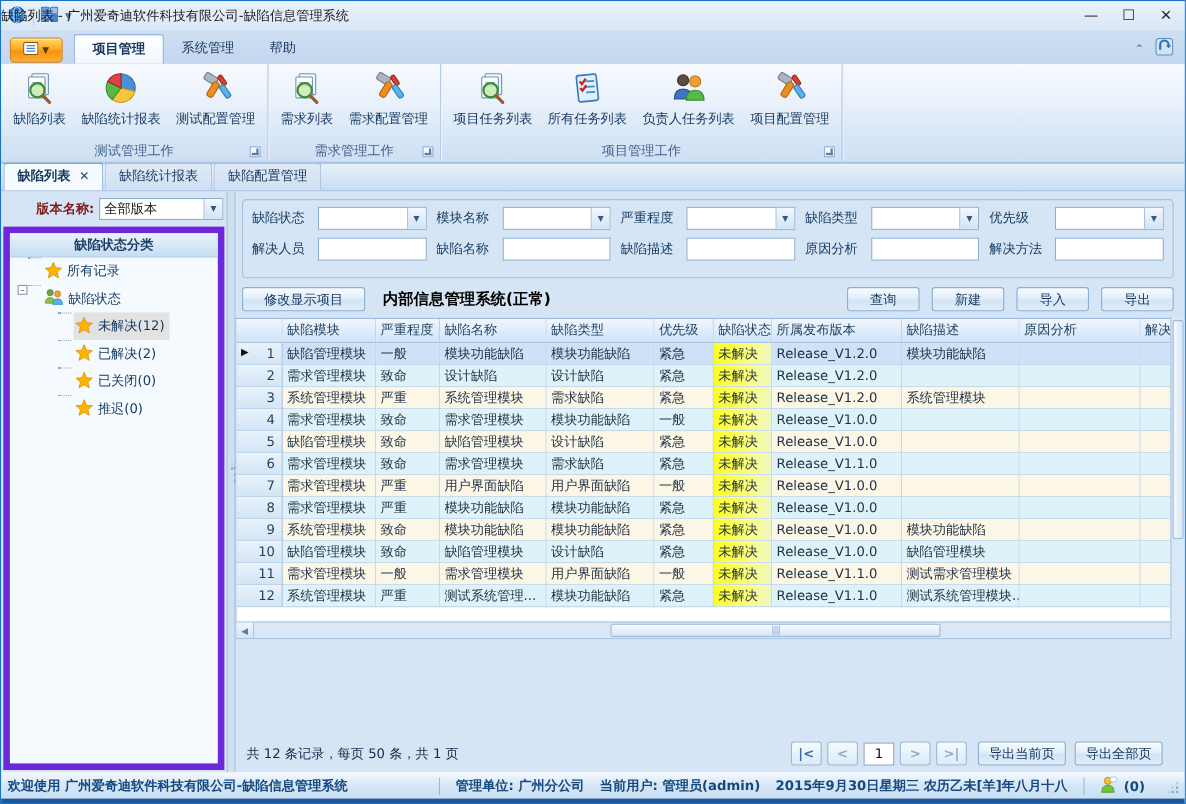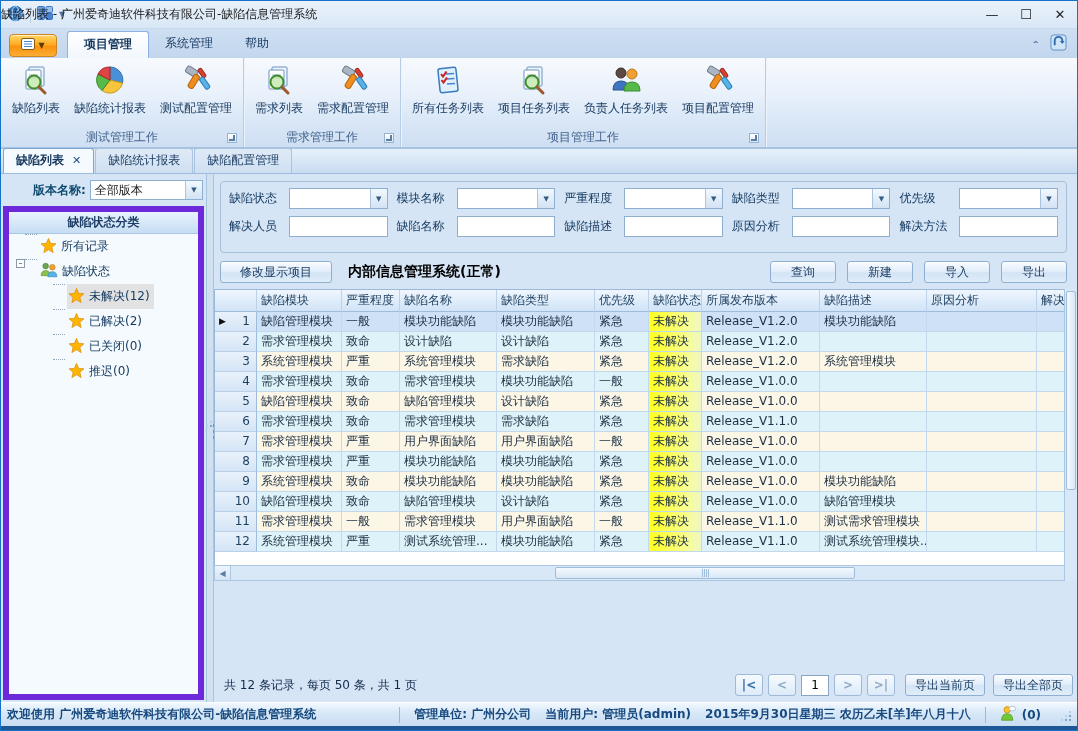--- a/index.html
+++ b/index.html
@@ -38,21 +38,21 @@
   
   .docwrap { height:25px; background:linear-gradient(#e6f0fa,#c9dcf1); display:flex; align-items:flex-end; padding-left:2px; border-bottom:1px solid #9dbbdd; }
   .dtab { padding:3px 12px 4px; color:#15375e; border:1px solid #a9c3e0; border-bottom:none; border-radius:3px 3px 0 0; background:linear-gradient(#dfeaf7,#cfe0f2); margin-right:1px; display:flex; align-items:center; gap:8px; }
   .dtab.active { background:#f4fafe; font-weight:bold; border-color:#7ea6d4; }
   .dclose { color:#1f4f7d; font-weight:bold; font-size:11px; }
 
   
   .main { flex:1; display:flex; position:relative; background:#d6e5f5; }
   .sidebar { width:205px; position:relative; }
   .verrow { display:flex; align-items:center; padding:6px 3px 4px 4px; gap:4px; }
-  .verlabel { font-weight:bold; color:#0c4a6e; white-space:nowrap;padding-left:28px; }
+  .verlabel { font-weight:bold; color:#7f1d1d; white-space:nowrap;padding-left:28px; }
   .combo { position:relative; background:#fff; border:1px solid #8fafd1; height:20px; flex:1; display:flex; align-items:center; padding:0 20px 0 4px; color:#1a1a1a; }
   .combo .drop { position:absolute; right:0; top:0; bottom:0; width:17px; background:linear-gradient(#f2f8fe,#d3e3f4); border-left:1px solid #aac4de; display:flex; align-items:center; justify-content:center; font-size:7px; color:#345a82; }
   .treepanel { position:absolute; left:2px; right:2px; top:32px; bottom:2px; border:6px solid #6d28d9; background:#f4fafe; overflow:hidden; }
   .treehead { height:22px; background:linear-gradient(#e9f3fd,#c6ddf3); border-bottom:1px solid #a9c6e4; display:flex; align-items:center; justify-content:center; font-weight:bold; color:#1d3e66; }
   .trow { height:25px; display:flex; position:relative; }
   .trow .dots { border-top:1px dotted #93a5ba; width:12px; margin-right:2px; }
   .trow .expander { position:absolute; left:7px; width:9px; height:9px; border:1px solid #8899aa; background:#fff; font-size:8px; line-height:7px; text-align:center; color:#444; }
   .titem { display:flex; align-items:center; gap:4px; padding:1px 4px 1px 1px; color:#12385f; }
   .trow.sel .titem { background:#e2e2e2; }
   .splitter { width:8px; background:#cfe0f1; border-left:1px solid #aac4de; border-right:1px solid #aac4de; position:relative; }
@@ -91,21 +91,21 @@
 
   
   .hscroll { position:absolute; left:0; bottom:121px; width:852px; height:16px; background:#d9e8f7; border:1px solid #aac6e2; display:flex; }
   .harrow { width:16px; border-right:1px solid #aac6e2; background:linear-gradient(#eef5fc,#d5e5f4); color:#5a7ea6; font-size:8px; display:flex; align-items:center; justify-content:center; }
   .hthumb { position:absolute; left:340px; width:300px; top:1px; bottom:1px; background:linear-gradient(#f4f9fe,#d8e7f6); border:1px solid #9fbcd9; border-radius:2px; display:flex; align-items:center; justify-content:center; gap:1px; }
   .hthumb i { width:1px; height:8px; background:#9fbcd9; }
   .vscroll { position:absolute; right:0; top:115px; bottom:121px; width:13px; background:#d9e8f7; border-left:1px solid #aac6e2; }
   .vthumb { position:absolute; left:1px; right:1px; top:2px; height:68%; background:linear-gradient(90deg,#f4f9fe,#d8e7f6); border:1px solid #9fbcd9; border-radius:2px; }
 
   
-  .pager { position:absolute; left:6px; right:4px; top:498px; height:26px; display:flex; align-items:center; }
+  .pager { position:absolute; left:6px; right:20px; top:498px; height:26px; display:flex; align-items:center; }
   .psummary { color:#10294a; margin-left:4px; }
   .pbtns { margin-left:auto; display:flex; align-items:center; gap:5px; }
   .pbtn { width:28px; height:22px; border:1px solid #9fb9d6; border-radius:3px; background:linear-gradient(#f6fafe,#dcebf9); color:#3a6da8; font:inherit; font-weight:bold; }
   .pbtn.dim { color:#93abc7; }
   .pinput { width:28px; height:21px; border:1px solid #8aa5c4; text-align:center; font:inherit; }
   .pexp { margin-left:10px; display:flex; gap:8px; }
   .pexp .btn { padding:0 9px; }
 
   
   .statusbar { height:28px; background:linear-gradient(#f2f8fe,#d6e7f7 45%,#c9def2); border-top:1px solid #ffffff; border-bottom:4px solid #1d5796; display:flex; align-items:center; padding:0 6px; }
@@ -243,42 +243,42 @@
         <div class="rlabel">
           <span>需求管理工作</span>
           <span class="launcher"></span>
         </div>
       </div>
       <div class="rgroup">
         <div class="rbuttons">
           <div class="rbtn">
             <span class="icn">
               <svg width="32" height="32" viewBox="0 0 32 32">
+                <rect x="9" y="3" width="15" height="19" rx="1" fill="#eef6fd" stroke="#6b93bd"></rect>
+                <rect x="6" y="6" width="15" height="19" rx="1" fill="#fff" stroke="#6b93bd"></rect>
+                <line x1="9" y1="11" x2="18" y2="11" stroke="#9db8d2"></line>
+                <line x1="9" y1="14" x2="18" y2="14" stroke="#9db8d2"></line>
+                <circle cx="14" cy="18" r="6.5" fill="#bfe6a6" fill-opacity=".75" stroke="#3e8d2f" stroke-width="2"></circle>
+                <line x1="19" y1="23" x2="25" y2="29" stroke="#9c5a2c" stroke-width="3" stroke-linecap="round"></line>
+              </svg>
+            </span>
+            <span class="lbl">项目任务列表</span>
+          </div>
+          <div class="rbtn">
+            <span class="icn">
+              <svg width="32" height="32" viewBox="0 0 32 32">
                 <rect x="7" y="4" width="18" height="24" rx="2" fill="#dff0fb" stroke="#3a7abf" stroke-width="1.5" transform="rotate(-6 16 16)"></rect>
                 <line x1="14" y1="10" x2="22" y2="9.5" stroke="#4a84cf" stroke-width="1.5"></line>
                 <line x1="14.5" y1="15" x2="22.5" y2="14.5" stroke="#4a84cf" stroke-width="1.5"></line>
                 <line x1="15" y1="20" x2="23" y2="19.5" stroke="#4a84cf" stroke-width="1.5"></line>
                 <path d="M9 10 l2 2.5 3.5-5" fill="none" stroke="#cc1f1f" stroke-width="2"></path>
                 <path d="M9.5 16 l2 2.5 3.5-5" fill="none" stroke="#cc1f1f" stroke-width="2"></path>
               </svg>
             </span>
             <span class="lbl">所有任务列表</span>
-          </div>
-          <div class="rbtn">
-            <span class="icn">
-              <svg width="32" height="32" viewBox="0 0 32 32">
-                <rect x="9" y="3" width="15" height="19" rx="1" fill="#eef6fd" stroke="#6b93bd"></rect>
-                <rect x="6" y="6" width="15" height="19" rx="1" fill="#fff" stroke="#6b93bd"></rect>
-                <line x1="9" y1="11" x2="18" y2="11" stroke="#9db8d2"></line>
-                <line x1="9" y1="14" x2="18" y2="14" stroke="#9db8d2"></line>
-                <circle cx="14" cy="18" r="6.5" fill="#bfe6a6" fill-opacity=".75" stroke="#3e8d2f" stroke-width="2"></circle>
-                <line x1="19" y1="23" x2="25" y2="29" stroke="#9c5a2c" stroke-width="3" stroke-linecap="round"></line>
-              </svg>
-            </span>
-            <span class="lbl">项目任务列表</span>
           </div>
           <div class="rbtn">
             <span class="icn">
               <svg width="32" height="32" viewBox="0 0 32 32">
                 <circle cx="11" cy="9" r="5" fill="#5b4a42" stroke="#3c2f29"></circle>
                 <path d="M3 26 q0-9 8-9 q8 0 8 9 Z" fill="#3f74c2" stroke="#2a5490"></path>
                 <circle cx="22" cy="10" r="5" fill="#f0a032" stroke="#c07a14"></circle>
                 <path d="M14 27 q0-9 8-9 q8 0 8 9 Z" fill="#57b947" stroke="#3a8a2e"></path>
               </svg>
             </span>

